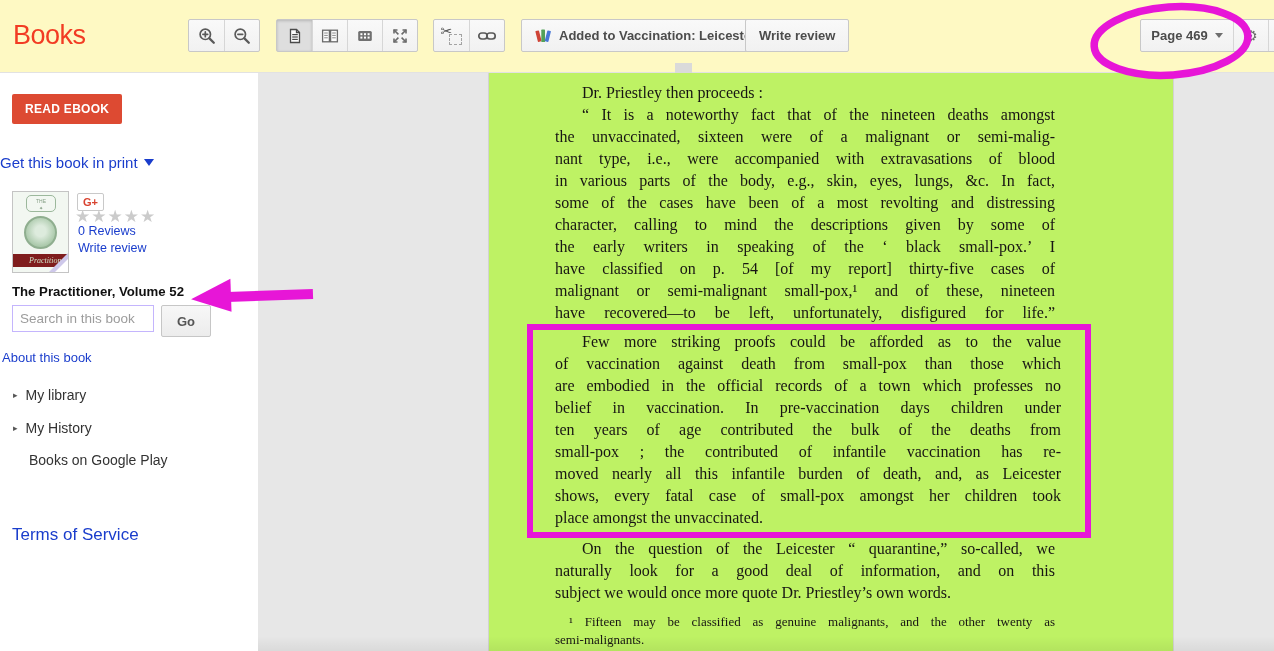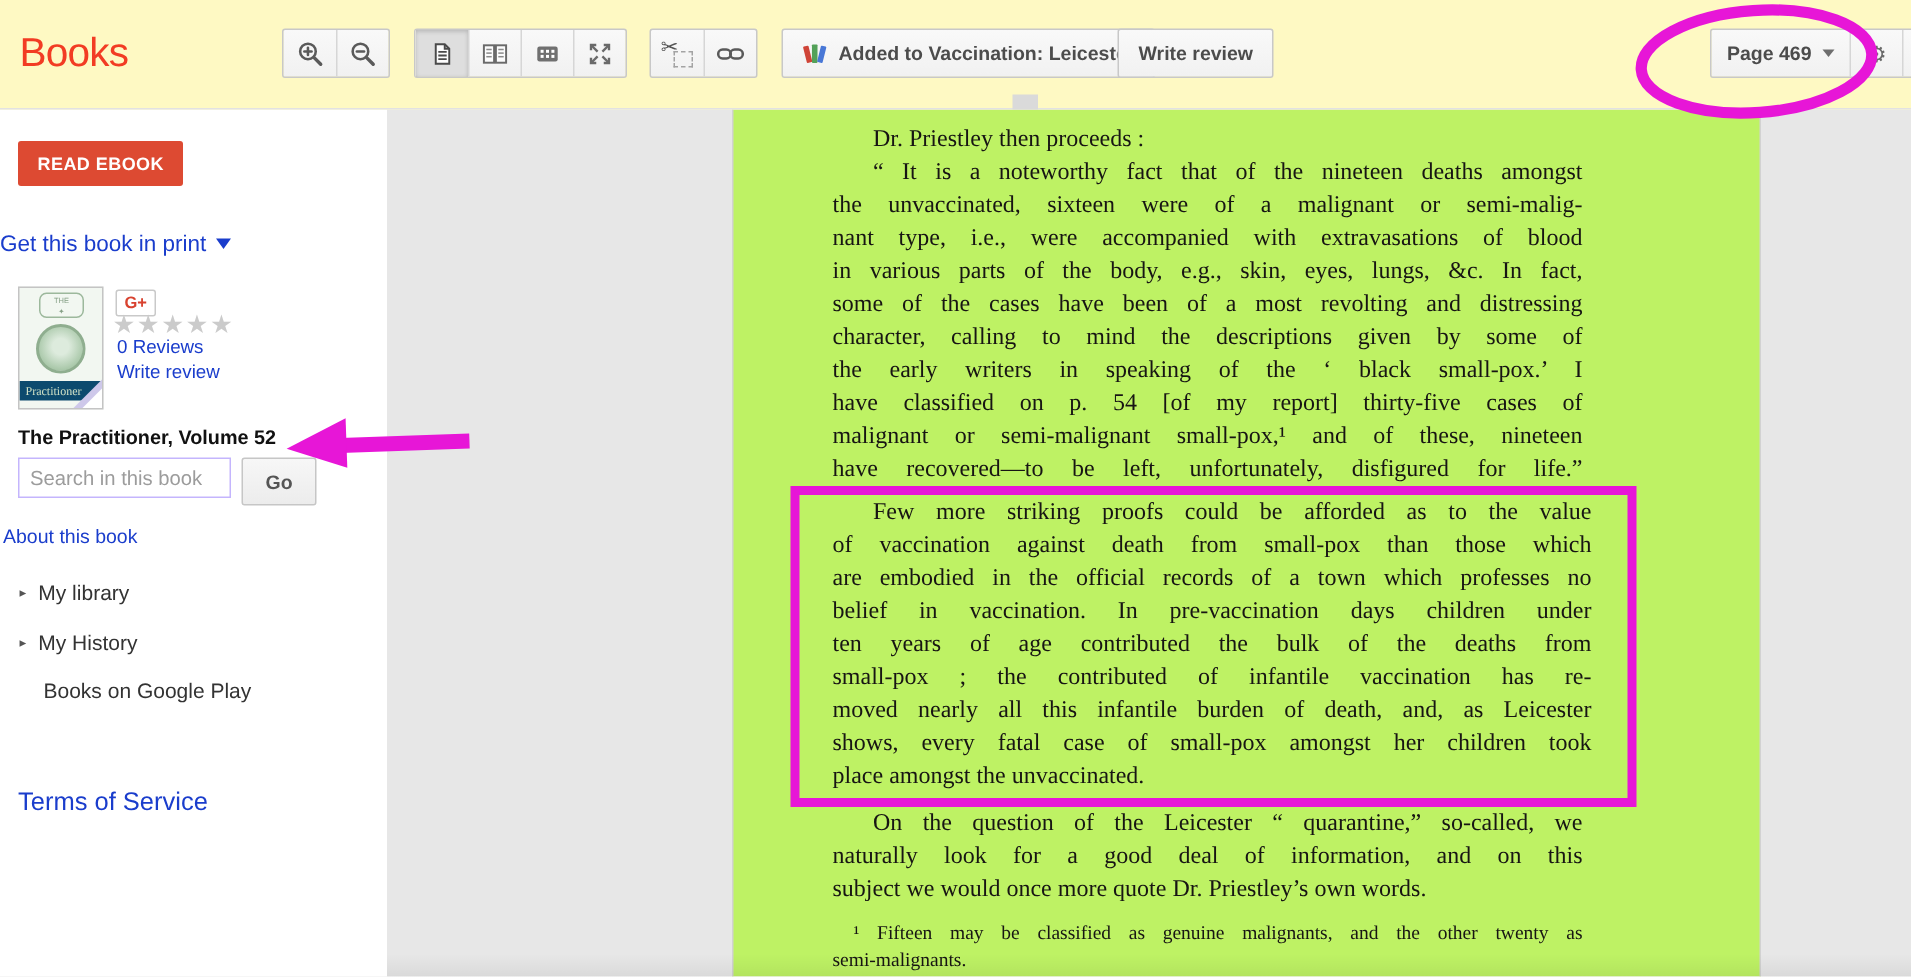--- a/index.html
+++ b/index.html
@@ -46,22 +46,22 @@
   .tri-blue { width:0; height:0; border:5px solid transparent; border-top:7px solid #1a3dcc; margin-top:6px; }
   .cover { left:12px; top:118px; width:57px; height:82px; border:1px solid #c4c4c4;
            background:#f2f7f1; overflow:hidden; cursor:pointer; }
   .cover .clabel { position:absolute; left:13px; top:3px; width:30px; height:17px;
            border:1px solid #9cb89c; border-radius:5px; font-size:5px; color:#86a086;
            text-align:center; line-height:7px; padding-top:2px; }
   .cover .crest { position:absolute; left:11px; top:24px; width:33px; height:33px;
            border-radius:50%; border:2px solid #8fae8f;
            background:radial-gradient(circle at 50% 45%, #ddebdd 25%, #abc9ab 70%, #8fae8f); }
   .cover .band { position:absolute; left:0; right:0; bottom:5px; height:13px;
-           background:#0c4a6e; color:#cfe0c5; font-family:"Liberation Serif",serif;
-           font-size:8px; line-height:13px; padding-left:4px; }
+           background:#7f1d1d; color:#cfe0c5; font-family:"Liberation Serif",serif;
+           font-style:italic; font-size:8px; line-height:13px; padding-left:16px; }
   .cover .curl  { position:absolute; right:0; bottom:0; width:0; height:0;
            border-style:solid; border-width:0 0 19px 19px;
            border-color:transparent transparent #cec8ea transparent; }
   .cover .curl2 { position:absolute; right:0; bottom:0; width:0; height:0;
            border-style:solid; border-width:0 0 13px 13px;
            border-color:transparent transparent #ffffff transparent; }
   .gplus { left:77px; top:120px; border:1px solid #c9c9c9; border-radius:2px;
            background:#fff; color:#d8422f; font-weight:bold; font-size:11px;
            padding:2px 5px; cursor:pointer; }
   .stars { left:75px; top:133px; color:#cbcbcb; font-size:17px; letter-spacing:1px; }

